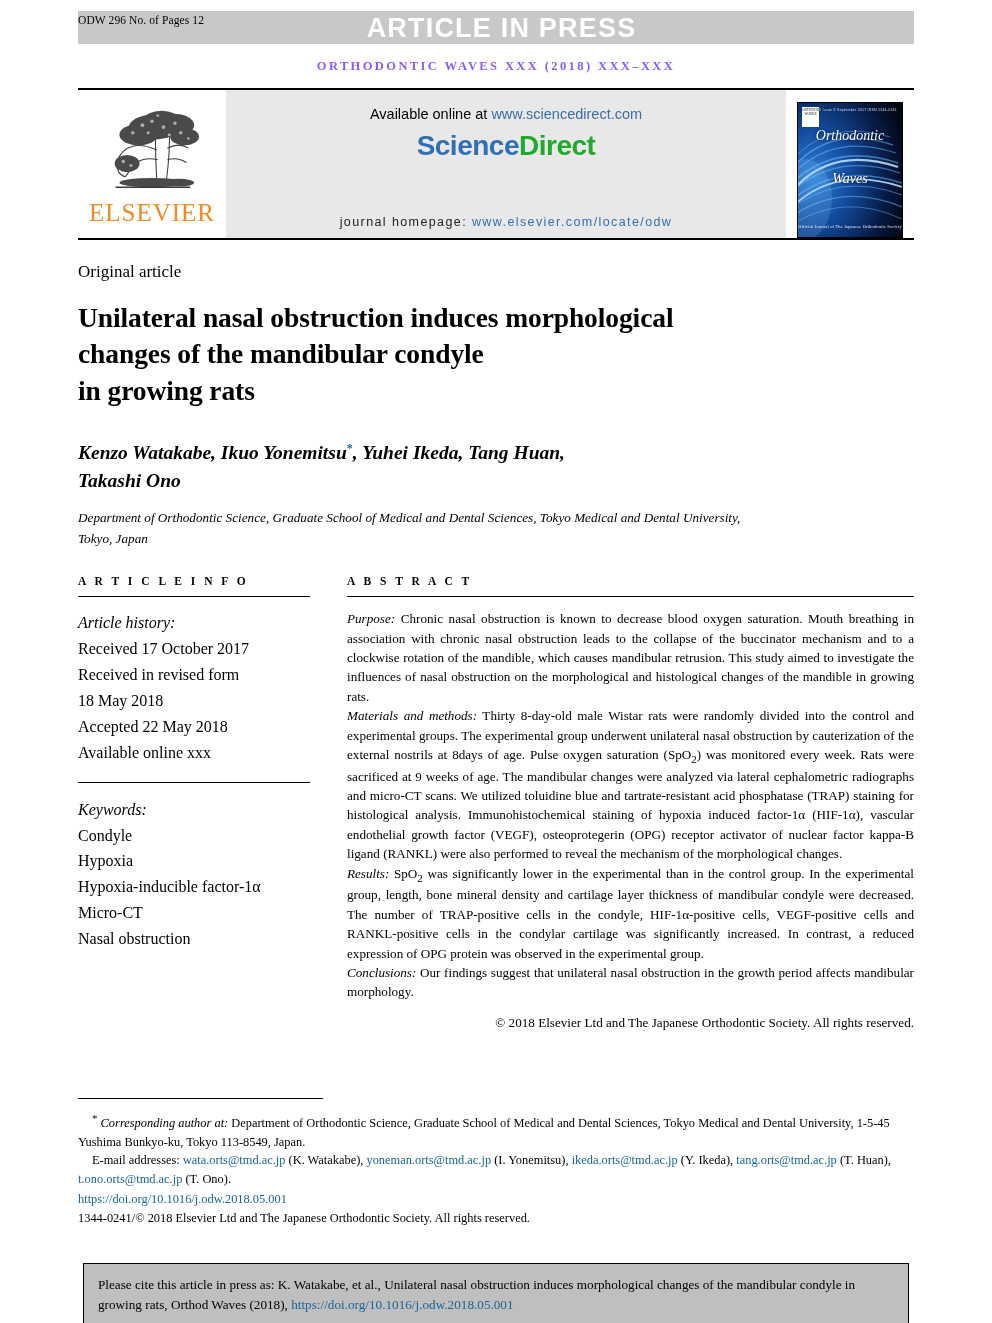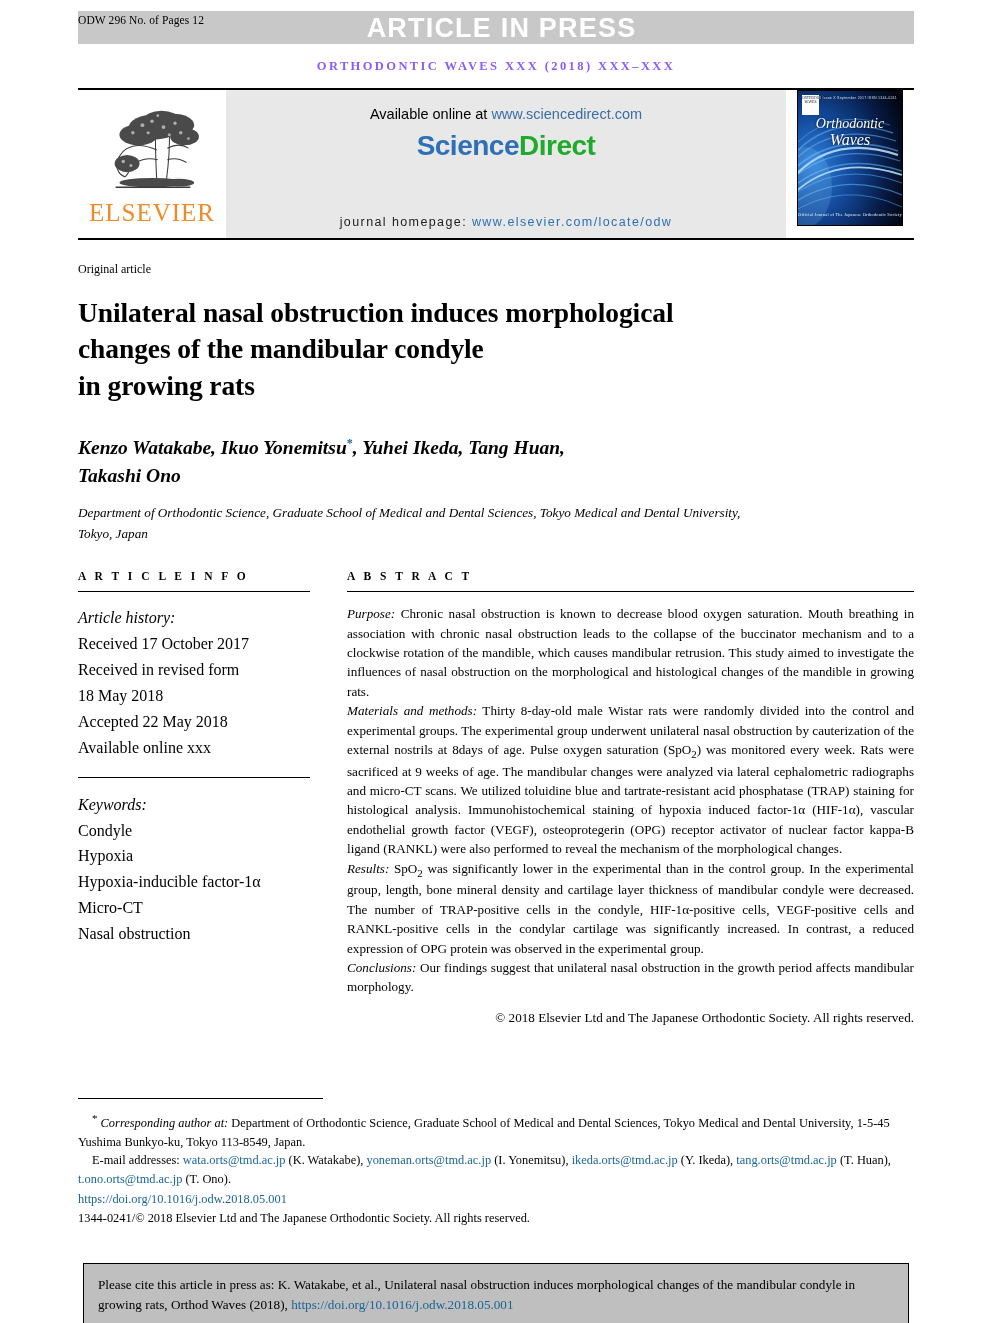--- a/index.html
+++ b/index.html
@@ -133,21 +133,21 @@
     font-family: "Liberation Sans", sans-serif;
     font-size: 12.5px;
     letter-spacing: 1.4px;
     color: #222;
   }
   .homepage-row a { color: #2f6fb5; text-decoration: none; }
   .banner-right {
     width: 128px;
     flex: 0 0 128px;
     display: flex;
-    align-items: flex-start;
+    align-items: flex-end;
     justify-content: center;
   }
   .cover {
     width: 104px;
     height: 134px;
     background: #03060f;
     position: relative;
     overflow: hidden;
     border: 1px solid #000;
   }
@@ -156,21 +156,21 @@
     position: absolute;
     top: 26px; left: 0; right: 0;
     text-align: center;
     font-family: "Liberation Serif", serif;
     font-style: italic;
     color: #ffffff;
     font-size: 14px;
     line-height: 1.05;
     text-shadow: 0 0 3px rgba(0,0,0,0.8);
   }
-  .cover-title small { font-size: 16px; display: block; }
+  .cover-title small { font-size: 14px; display: block; margin-top: 28px; }
   .cover-badge {
     position: absolute; top: 4px; left: 4px;
     width: 17px; height: 20px;
     background: #ffffff;
     font-size: 3.6px;
     color: #000;
     line-height: 1.15;
     text-align: center;
     padding-top: 1px;
     box-sizing: border-box;
@@ -187,21 +187,21 @@
     text-align: center;
     font-size: 4.4px; color: #e4ecff;
     font-family: "Liberation Serif", serif;
     letter-spacing: 0.2px;
   }
 
   
   .art-head { margin: 22px 78px 0 78px; }
   .kicker {
     font-family: "Liberation Serif", serif;
-    font-size: 12px;
+    font-size: 17px;
     color: #000;
   }
   .title {
     font-family: "Liberation Serif", serif;
     font-weight: bold;
     font-size: 27.5px;
     line-height: 1.32;
     margin-top: 18px;
     letter-spacing: -0.1px;
   }

